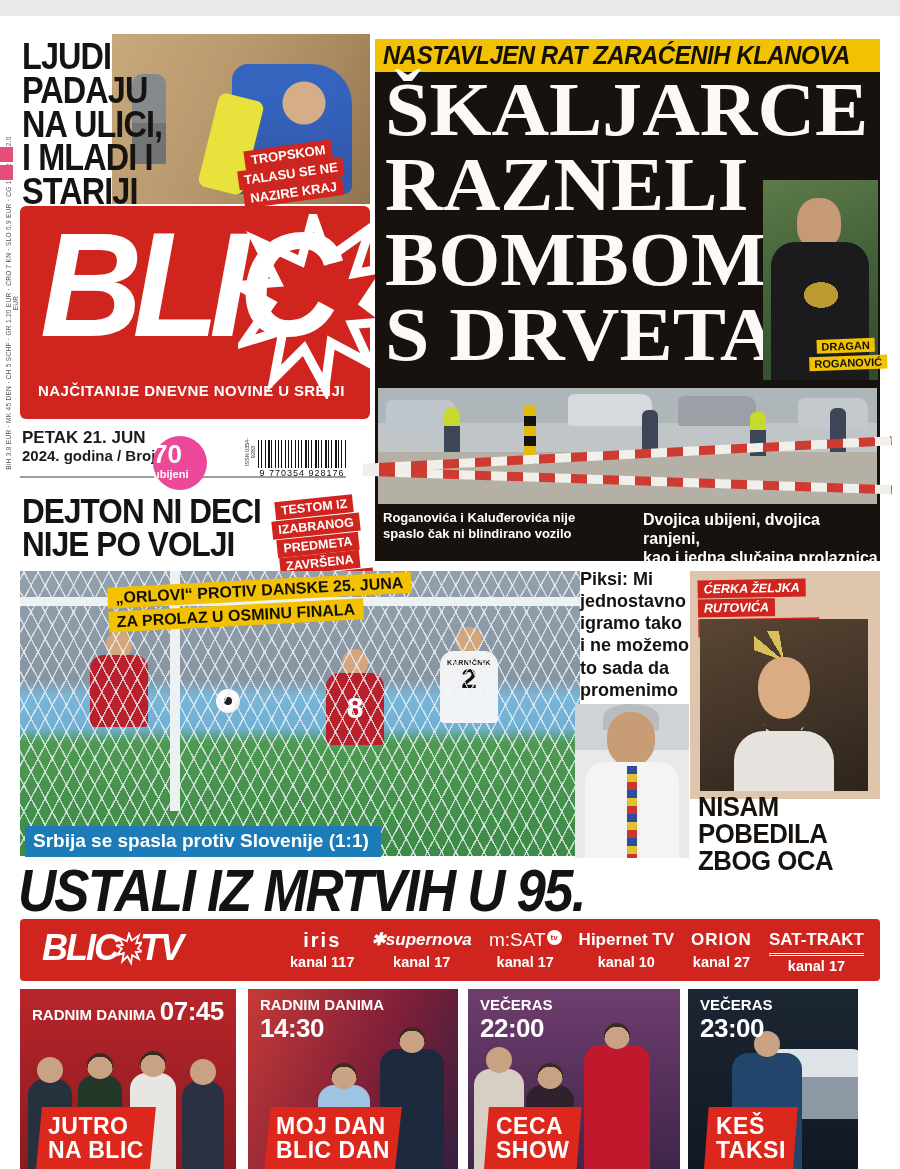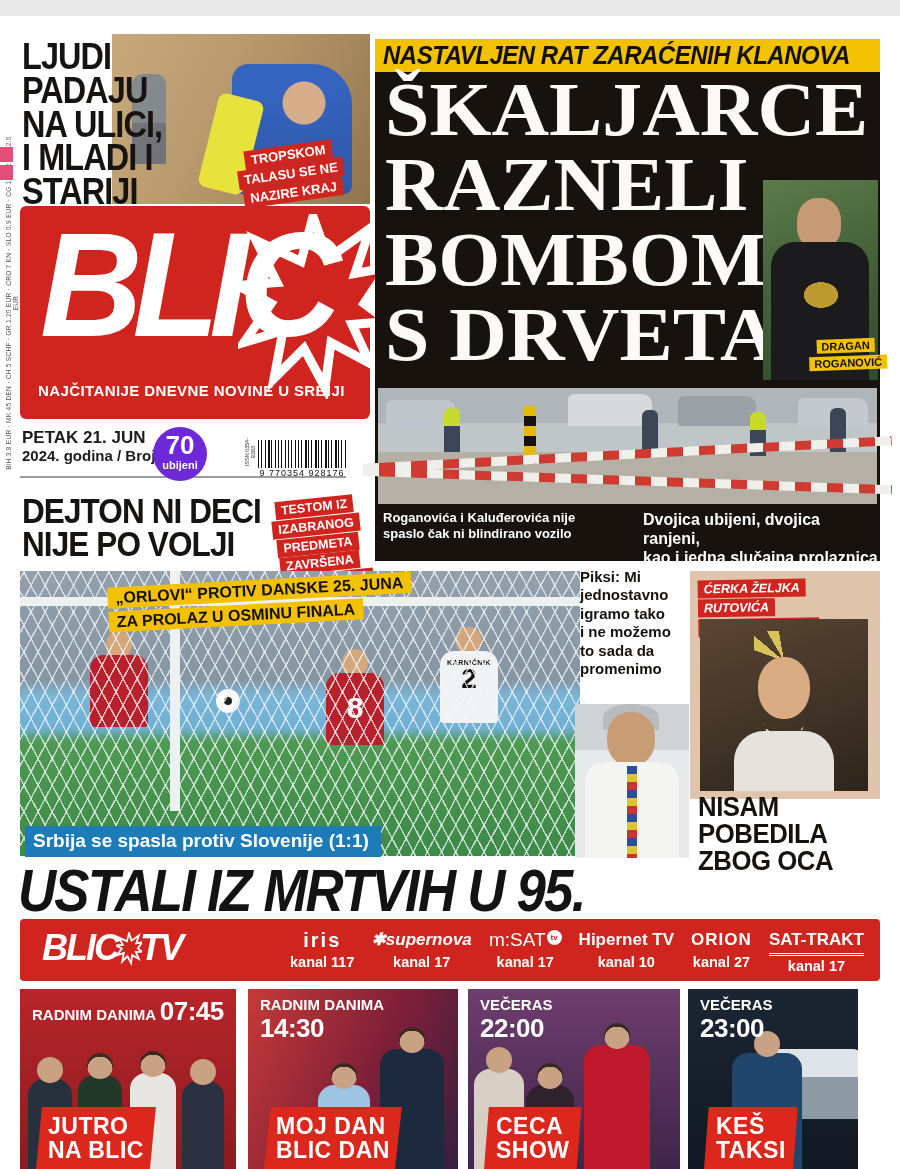--- a/index.html
+++ b/index.html
@@ -34,22 +34,22 @@
   .masthead{left:20px;top:190px;width:350px;height:213px;background:#d0251f;border-radius:6px;}
   .logo-star{position:absolute;left:218px;top:8px;width:150px;height:185px;}
   .logo-text{position:absolute;left:20px;top:-6px;font-size:142px;font-weight:900;font-style:italic;
      color:#fff;letter-spacing:-10px;transform:scaleY(1.04);transform-origin:0 0;}
   .tagline{position:absolute;left:18px;top:176px;font-size:15px;font-weight:800;color:#fff;letter-spacing:.4px;}
 
   
   .dateline1{left:22px;top:412px;font-size:17px;font-weight:800;color:#1c1c1c;}
   .dateline2{left:22px;top:431px;font-size:15px;font-weight:700;color:#1c1c1c;}
   .info-rule{left:20px;top:460px;width:326px;height:2px;background:#9c9c9c;}
-  .price-circle{left:153px;top:411px;width:54px;height:54px;background:#6d28d9;border-radius:50%;
-     color:#fff;text-align:center;}
+  .price-circle{left:153px;top:420px;width:54px;height:54px;background:#ec4899;border-radius:50%;
+     color:#fff;text-align:left;}
   .price-value{display:block;font-size:26px;font-weight:700;line-height:30px;margin-top:3px;}
   .price-unit{display:block;font-size:11px;font-weight:700;line-height:10px;}
   .issn-v{left:230px;top:430px;width:40px;transform:rotate(-90deg);transform-origin:center;
      font-size:5.5px;color:#333;text-align:center;}
   .barcode{left:258px;top:424px;width:88px;height:28px;background:
      repeating-linear-gradient(90deg,#111 0 1.5px,#fff 1.5px 3px,#111 3px 4px,#fff 4px 7px,#111 7px 8.5px,#fff 8.5px 10px);}
   .barcode-num{left:256px;top:452px;width:92px;font-size:9px;color:#111;text-align:center;letter-spacing:1px;}
 
   
   .dejton-hl{left:22px;top:478px;font-size:35px;font-weight:800;color:#161311;line-height:.95;
@@ -103,21 +103,21 @@
   .p-name{display:block;font-size:7px;font-weight:700;letter-spacing:.5px;padding-top:8px;}
   .p-num{display:block;font-size:28px;line-height:26px;}
   .ball{position:absolute;left:196px;top:118px;width:24px;height:24px;background:
      radial-gradient(circle at 35% 35%,#fff 0 55%,#dcdcdc 100%);border-radius:50%;}
   .ball:after{content:"";position:absolute;left:8px;top:8px;width:8px;height:8px;background:#222;border-radius:50%;}
   .foot-sticker{left:108px;top:562px;width:330px;transform:rotate(-3deg);
      font-size:16px;font-weight:800;line-height:1.5;color:#131006;}
   .foot-sticker .badge-yellow{padding:2px 8px;}
   .foot-caption{left:25px;top:810px;background:#1d7cb7;color:#fff;font-size:19px;font-weight:700;
      padding:4px 12px 5px 8px;}
-  .quote{left:580px;top:552px;width:118px;font-size:15px;font-weight:800;color:#17120e;line-height:1.23;}
+  .quote{left:580px;top:552px;width:118px;font-size:18px;font-weight:800;color:#17120e;line-height:1.23;}
   .piksi-photo{left:575px;top:688px;width:114px;height:154px;background:
      linear-gradient(180deg,#cfd3d6 0 30%,#e7e9ea 30% 100%);}
   .piksi-head{position:absolute;left:32px;top:8px;width:48px;height:54px;background:#c89d76;border-radius:46%;}
   .piksi-hair{position:absolute;left:28px;top:0px;width:56px;height:26px;background:#b9bcbe;border-radius:50% 50% 0 0;}
   .piksi-shirt{position:absolute;left:10px;top:58px;width:94px;height:96px;background:#f4f4f2;border-radius:20px 20px 0 0;}
   .lanyard{position:absolute;left:52px;top:62px;width:10px;height:92px;background:
      repeating-linear-gradient(180deg,#2c4d9b 0 8px,#e0c22c 8px 16px,#c33 16px 24px);}
 
   
   .miss-panel{left:690px;top:555px;width:190px;height:228px;background:#dfc5ab;}

